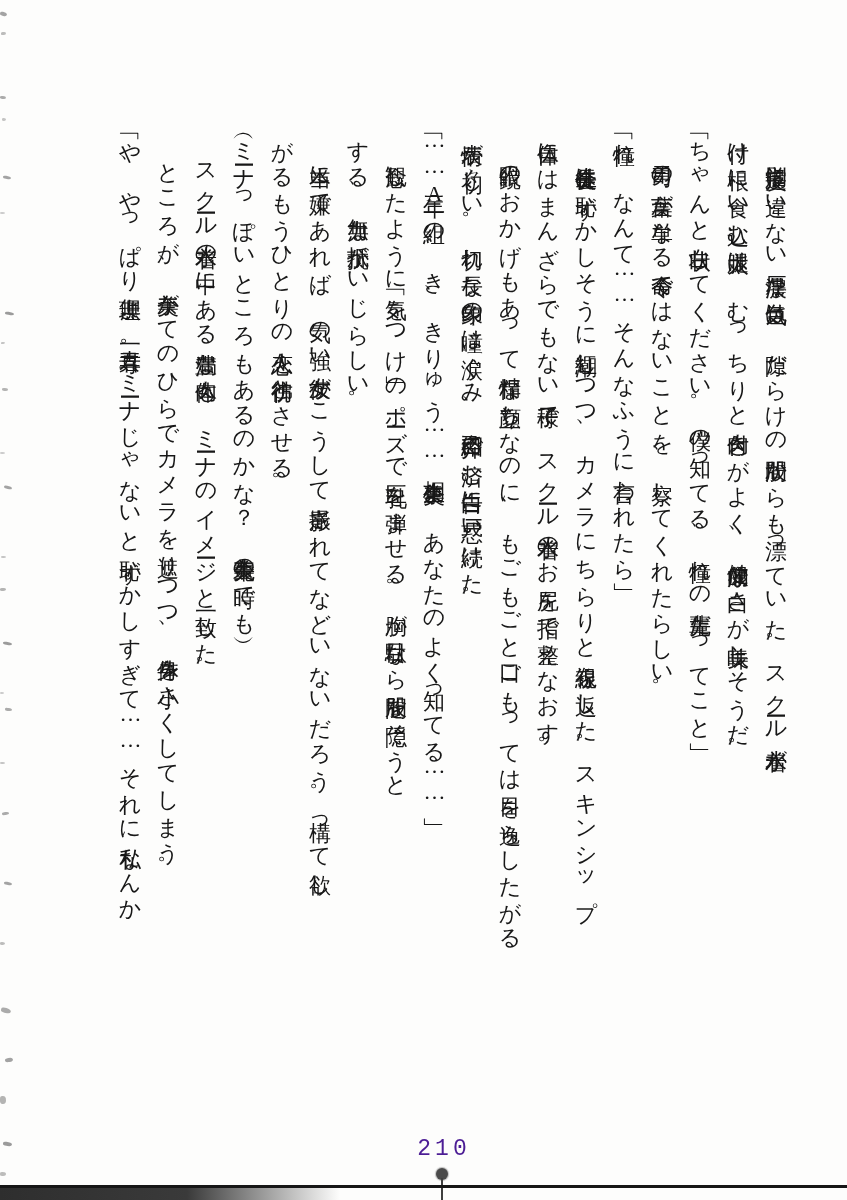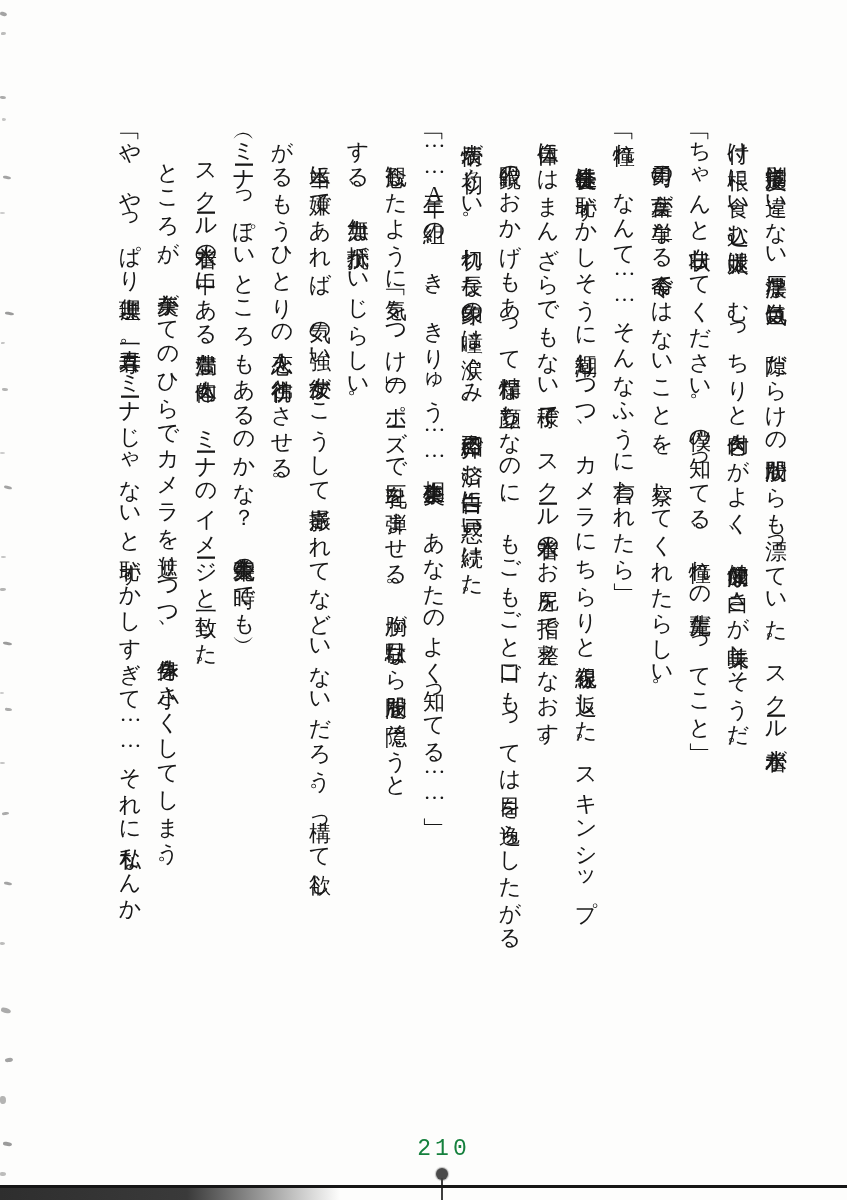--- a/index.html
+++ b/index.html
@@ -30,21 +30,21 @@
   }
   .line.indent{padding-top:23px;}
   
   .page-number{
     position:absolute;
     left:404px;top:1136px;width:80px;
     text-align:center;
     font-family:"Liberation Mono","DejaVu Sans Mono",monospace;
     font-size:23px;
     letter-spacing:4px;
-    color:#15803d;
+    color:#4c1d95;
   }
   .footer-dot{
     position:absolute;
     left:436px;top:1168px;
     width:12px;height:12px;border-radius:50%;
     background:#4a4a4a;
     box-shadow:0 0 1px 1px rgba(70,70,70,.35);
   }
   .footer-tick{
     position:absolute;

